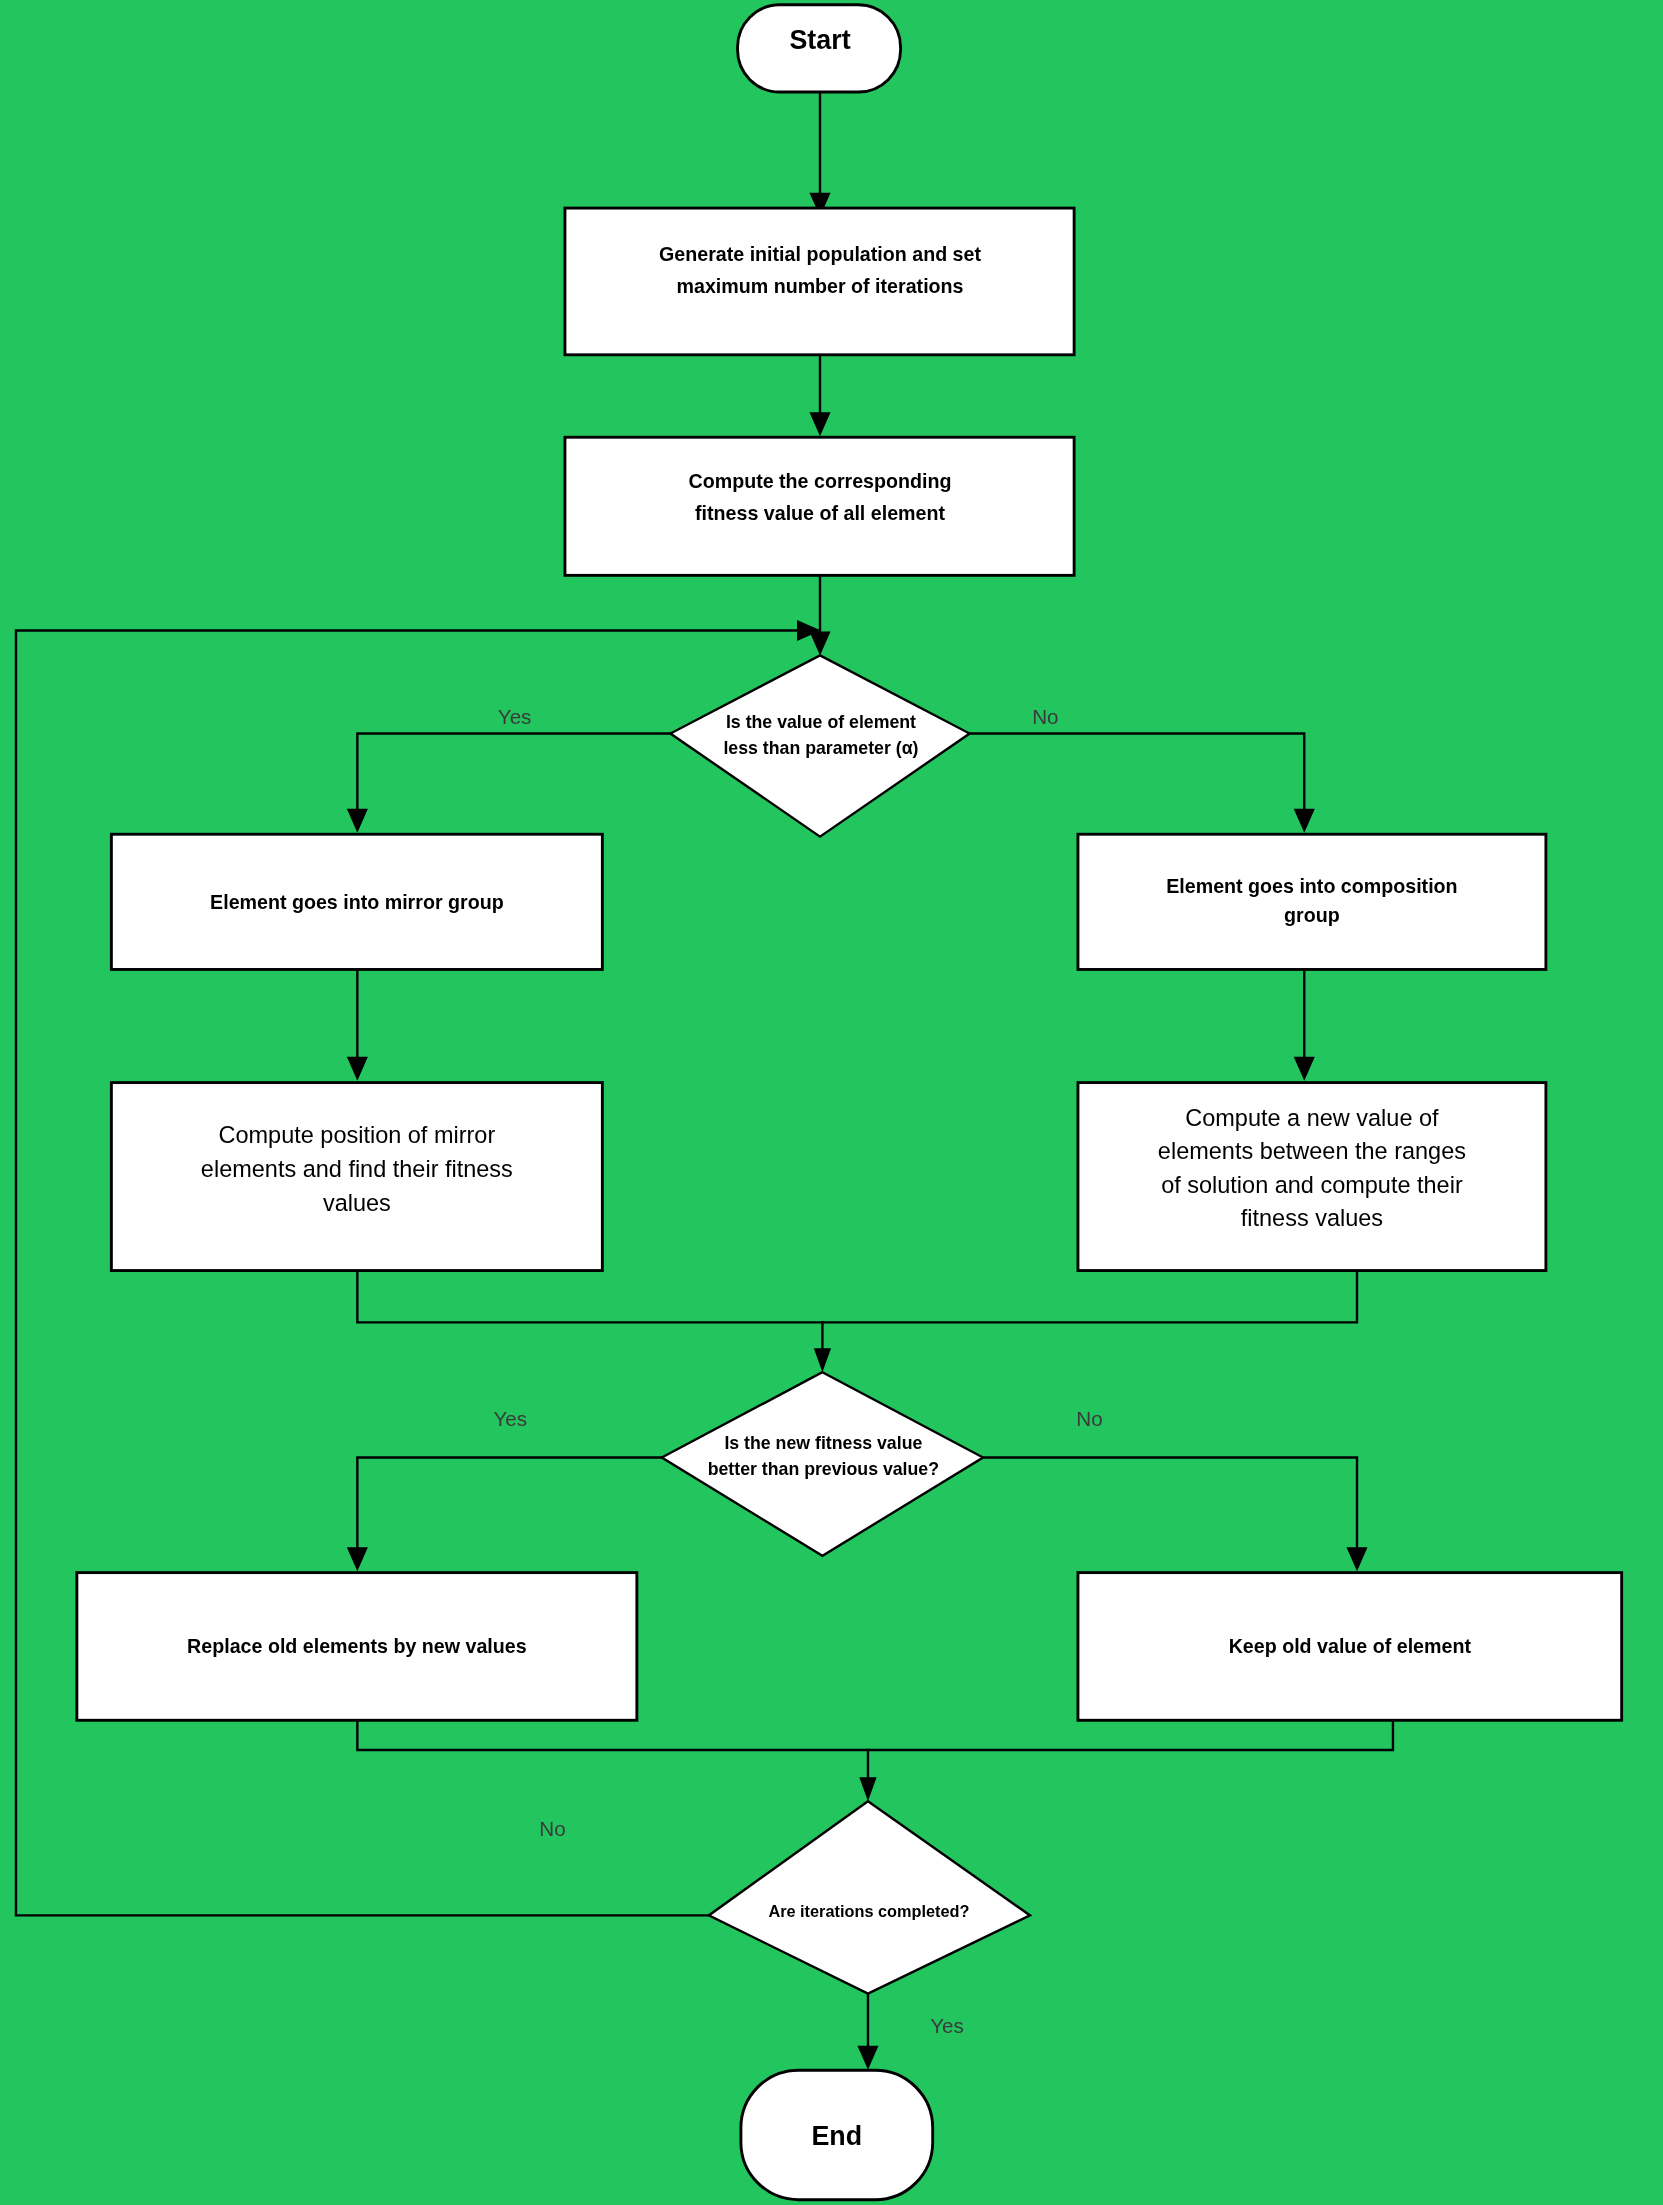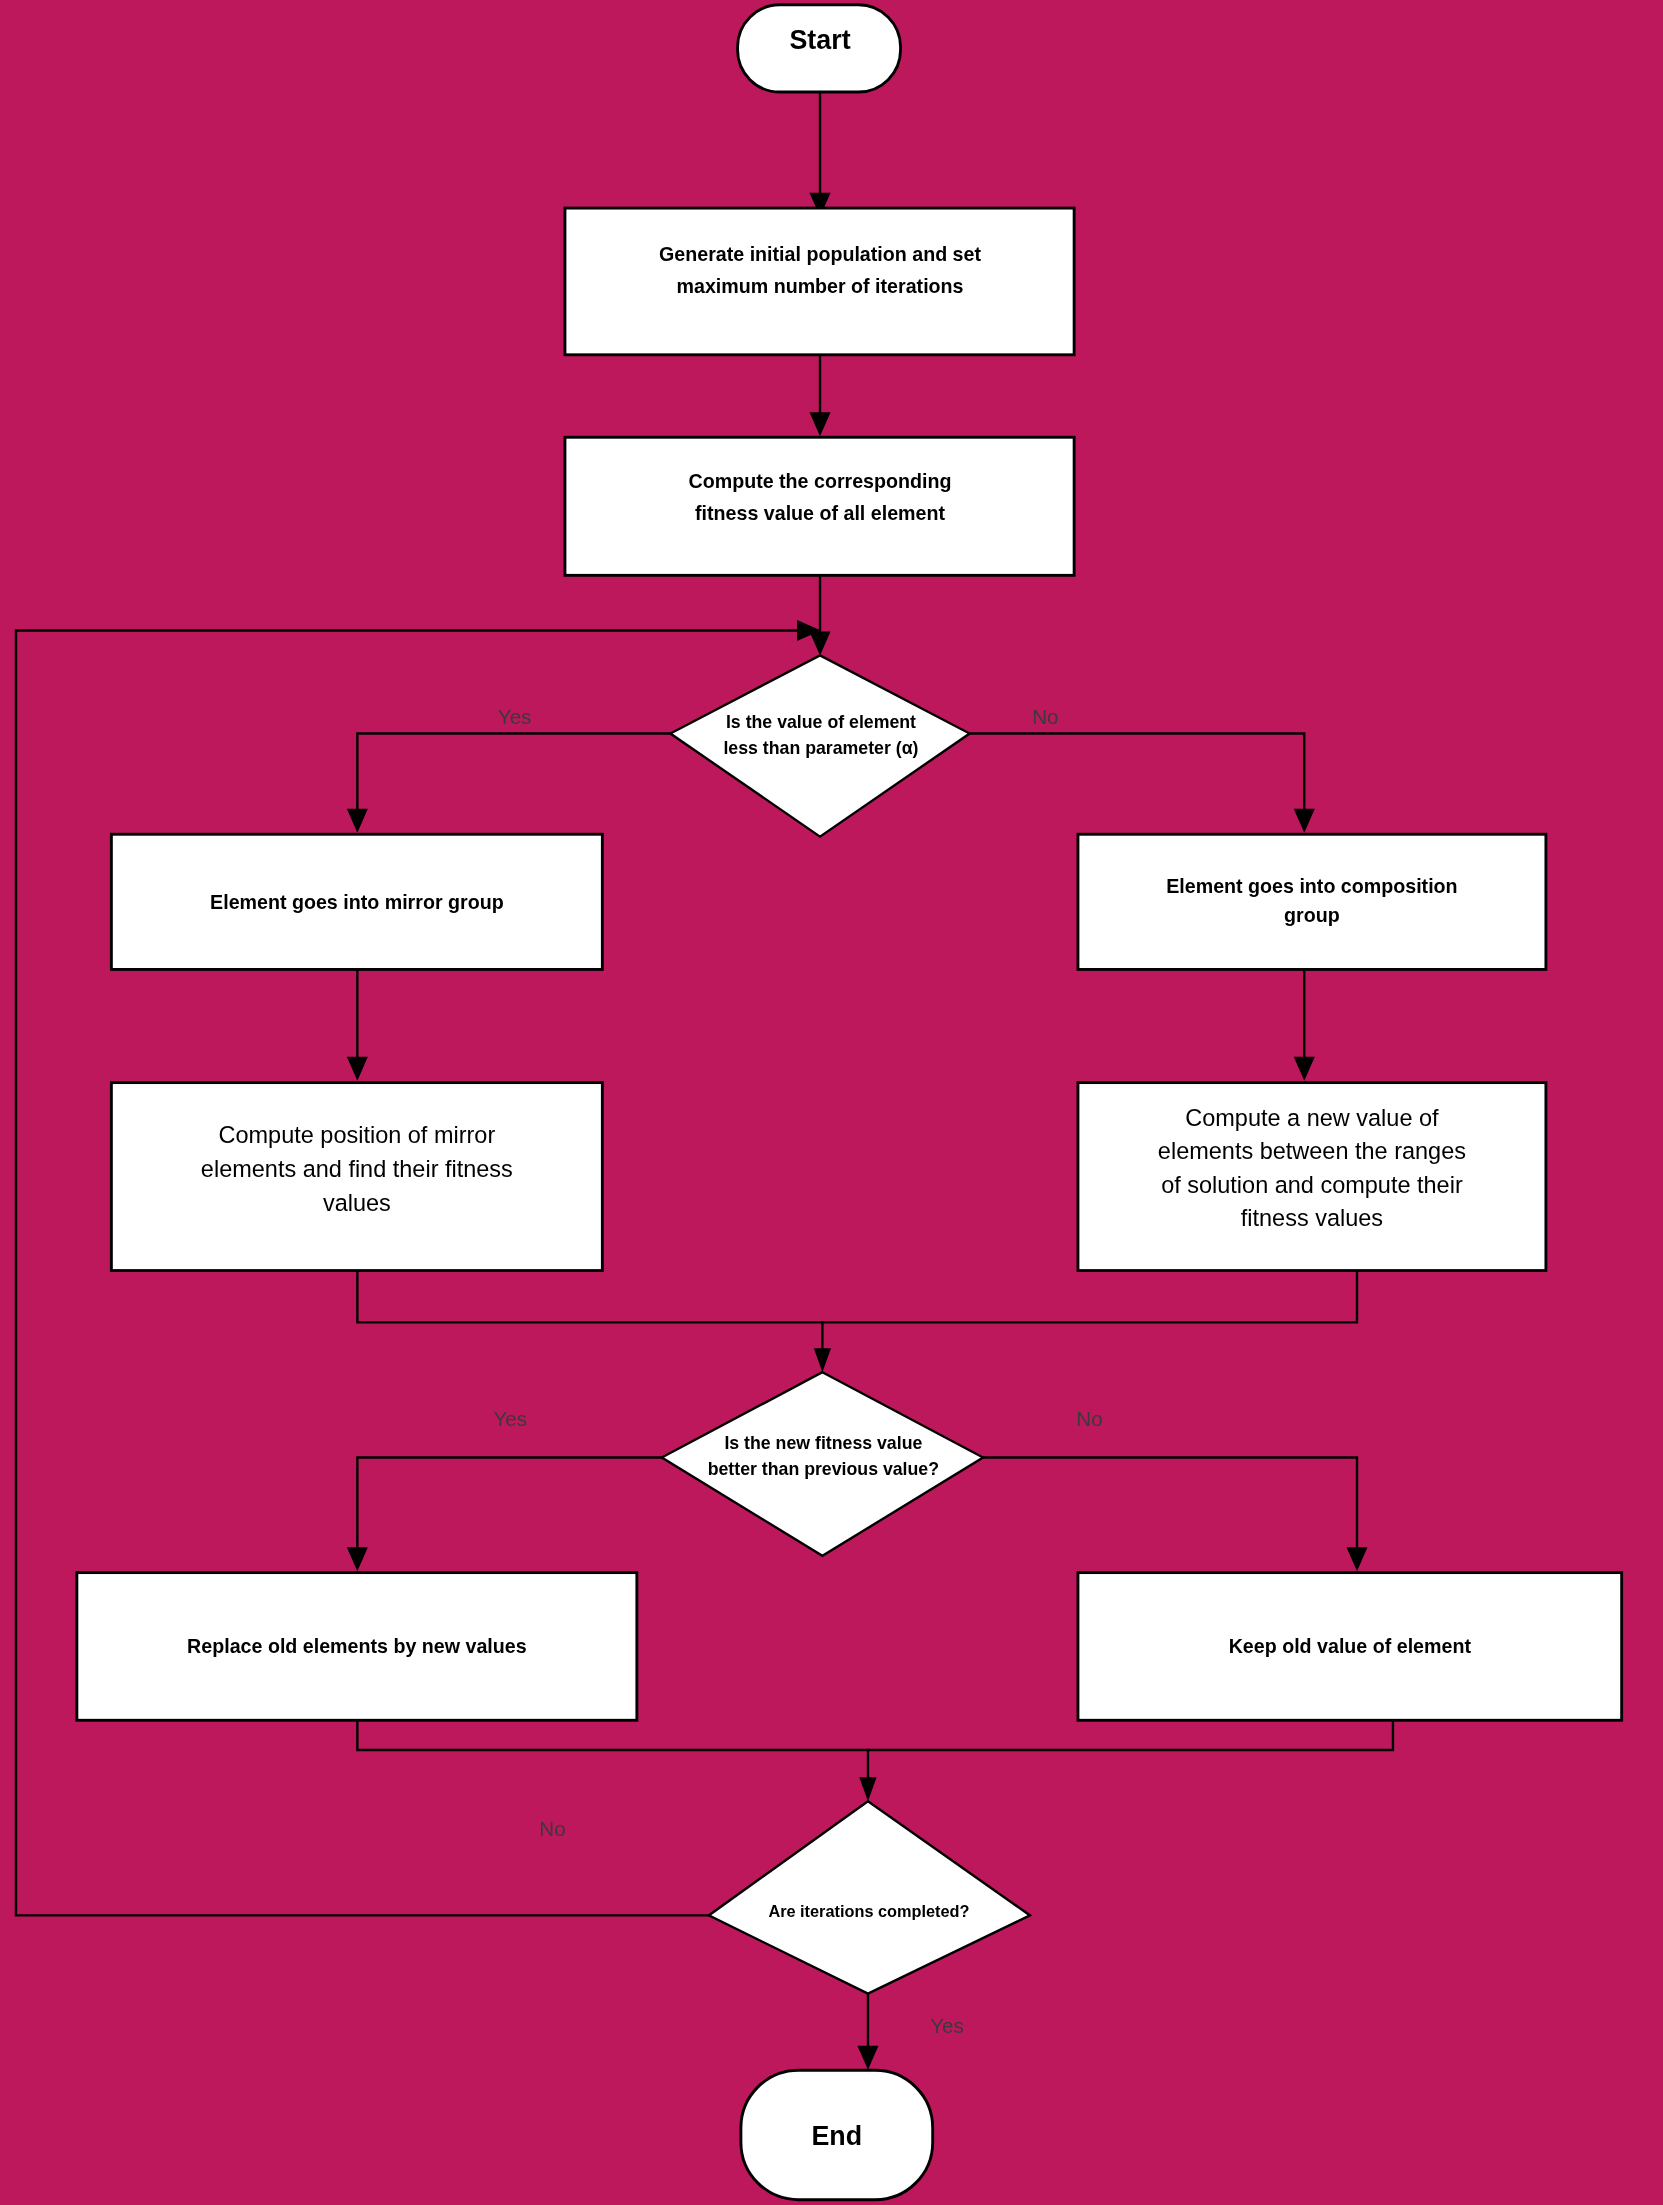--- a/index.html
+++ b/index.html
@@ -4,21 +4,21 @@
 <style>
   html, body {
     margin: 0;
     padding: 0;
     background: #ffffff;
   }
   #flowchart-root {
     width: 1664px;
     height: 2205px;
     position: relative;
-    background: #be185d;
+    background: #22c55e;
     font-family: "Liberation Sans", sans-serif;
   }
   svg.fc {
     display: block;
     width: 1664px;
     height: 2205px;
   }
   .shape-fill { fill: #ffffff; }
   .edge {
     stroke: #000000;

